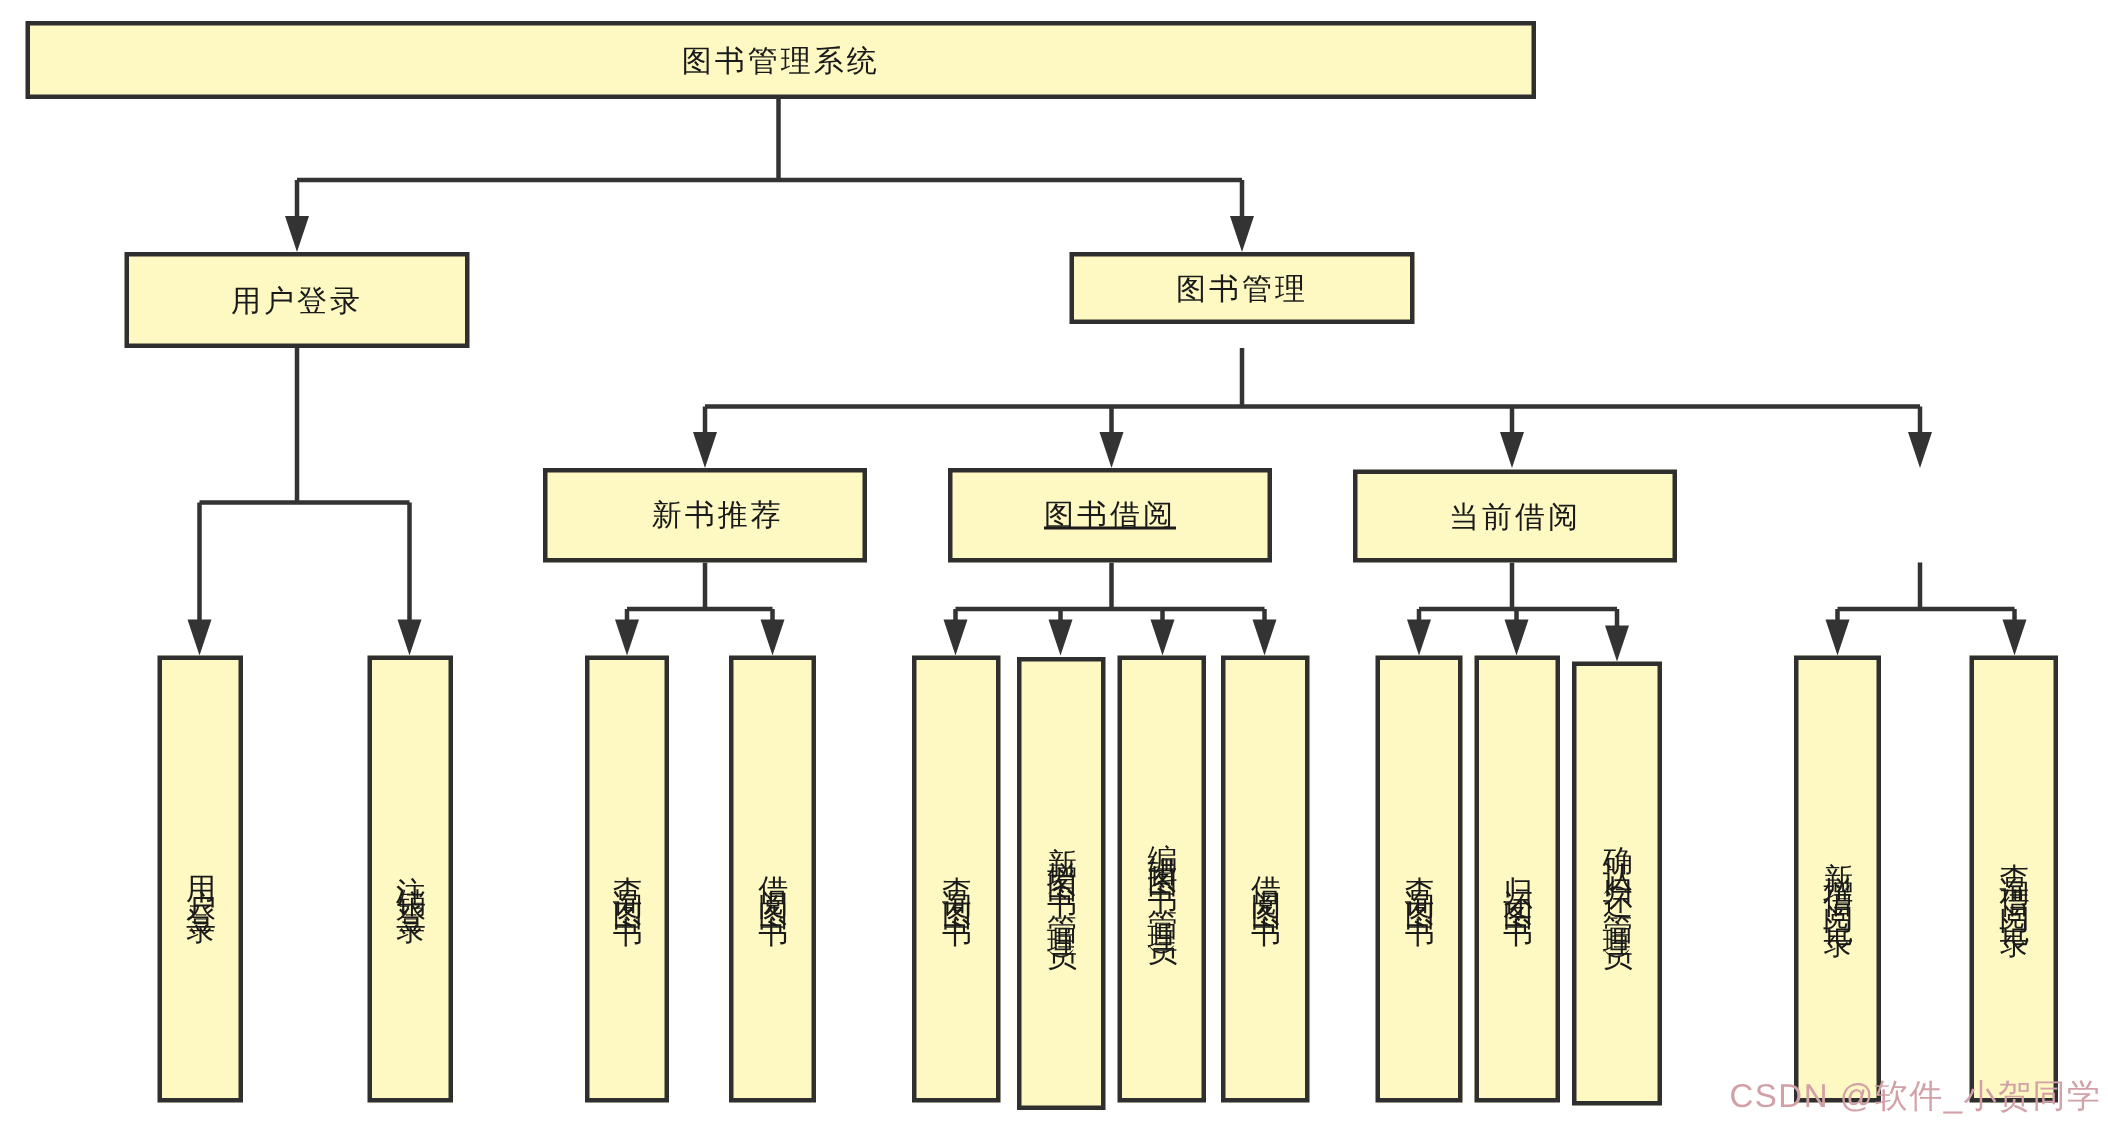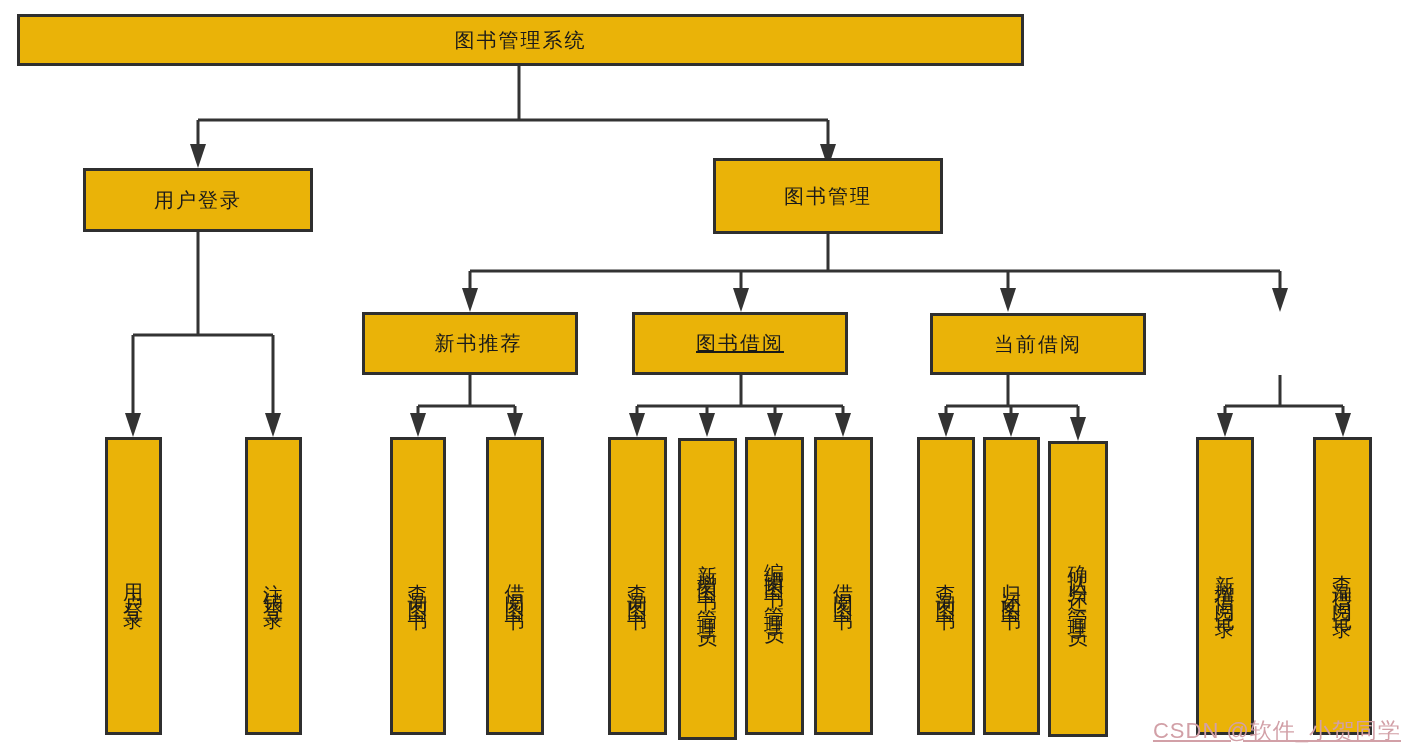--- a/index.html
+++ b/index.html
@@ -17,21 +17,21 @@
   }
   #connectors {
     position: absolute;
     left: 0;
     top: 0;
     pointer-events: none;
   }
   .box {
     position: absolute;
     box-sizing: border-box;
-    background: #eab308;
+    background: #fef9c3;
     border: 3px solid #2f2f2f;
     color: #1a1a1a;
     display: flex;
     align-items: center;
     justify-content: center;
     z-index: 2;
   }
   .box.h {
     font-size: 20px;
     letter-spacing: 2px;
@@ -46,21 +46,20 @@
   }
   .watermark {
     position: absolute;
     right: 4px;
     bottom: 1px;
     font-size: 22px;
     letter-spacing: 1px;
     color: #d2a0a7;
     z-index: 5;
     white-space: nowrap;
-    text-decoration: underline;
   }
 </style>
 </head>
 <body>
 
 <div id="stage">
 
   <svg id="connectors" width="1405" height="747" viewBox="0 0 1405 747">
     <g stroke="#333333" stroke-width="3" fill="none">
 
@@ -100,25 +99,25 @@
       <polygon points="1003,413 1019,413 1011,437"></polygon>
       <polygon points="1070,417 1086,417 1078,441"></polygon>
       <polygon points="1217,413 1233,413 1225,437"></polygon>
       <polygon points="1335,413 1351,413 1343,437"></polygon>
     </g>
   </svg>
 
   <div class="box h" style="left:17px; top:14px; width:1007px; height:52px;">图书管理系统</div>
 
   <div class="box h" style="left:83px; top:168px; width:230px; height:64px;">用户登录</div>
-  <div class="box h" style="left:713px; top:158px; width:230px; height:76px;">图书管理</div>
+  <div class="box h" style="left:713px; top:168px; width:230px; height:48px;">图书管理</div>
 
   <div class="box h" style="left:362px; top:312px; width:216px; height:63px;padding-left:17px;">新书推荐</div>
   <div class="box h" style="left:632px; top:312px; width:216px; height:63px;text-decoration:underline;">图书借阅</div>
-  <div class="box h" style="left:902px; top:313px; width:216px; height:62px;margin-left:28px;">当前借阅</div>
+  <div class="box h" style="left:902px; top:313px; width:216px; height:62px;">当前借阅</div>
 
   <div class="box v" style="left:105px; top:437px; width:57px; height:298px;">用户登录</div>
   <div class="box v" style="left:245px; top:437px; width:57px; height:298px;">注销登录</div>
 
   <div class="box v" style="left:390px; top:437px; width:56px; height:298px;">查询图书</div>
   <div class="box v" style="left:486px; top:437px; width:58px; height:298px;">借阅图书</div>
 
   <div class="box v" style="left:608px; top:437px; width:59px; height:298px;">查询图书</div>
   <div class="box v" style="left:678px; top:438px; width:59px; height:302px;">新增图书（管理员）</div>
   <div class="box v" style="left:745px; top:437px; width:59px; height:298px;">编辑图书（管理员）</div>

